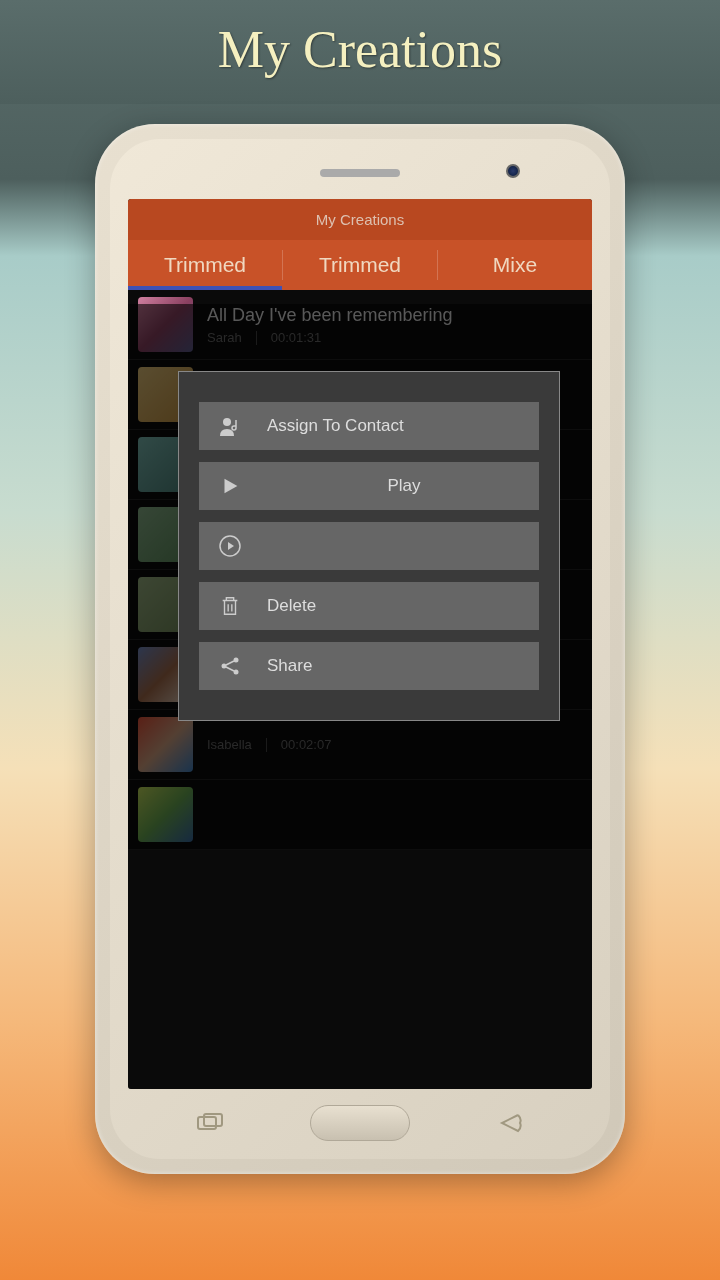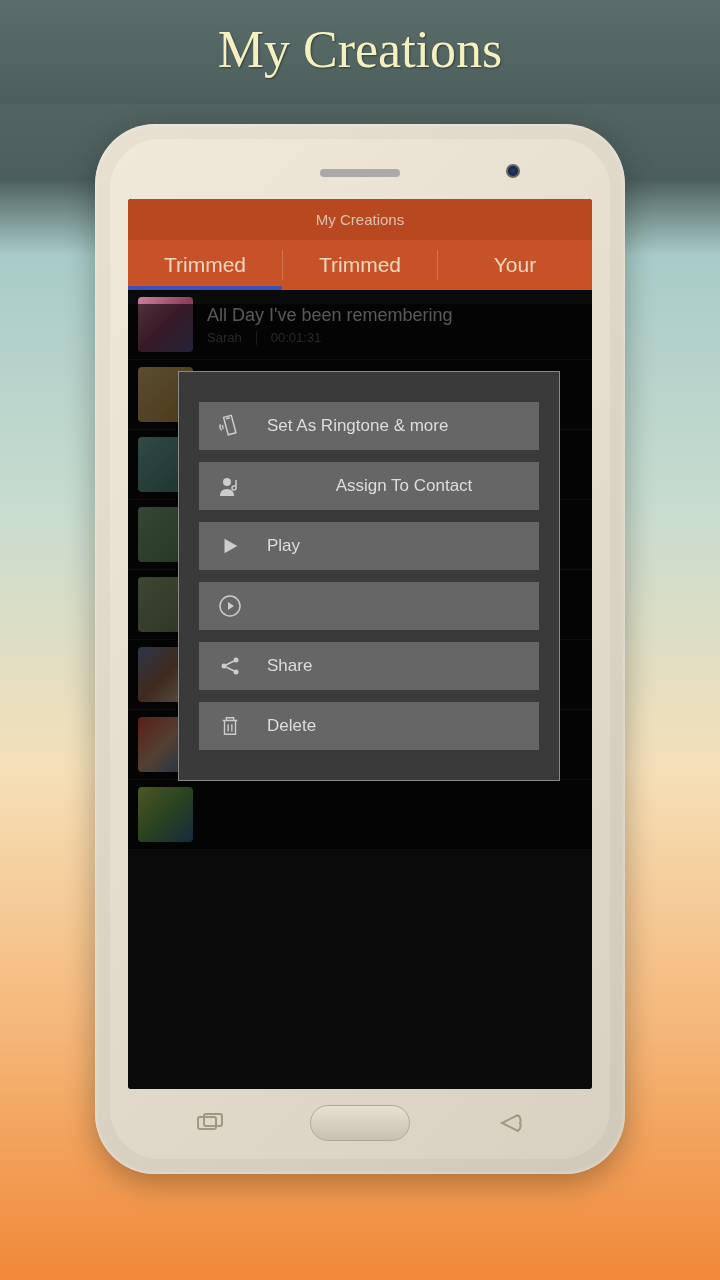--- a/index.html
+++ b/index.html
@@ -230,21 +230,21 @@
       <div class="tabs">
         <div class="tab active">
             <span>Trimmed</span>
           </div>
         <div class="tab-divider"></div>
         <div class="tab">
             <span>Trimmed</span>
           </div>
         <div class="tab-divider"></div>
         <div class="tab">
-            <span>Your</span>
+            <span>Mixe</span>
           </div>
       </div>
 
       <div class="list">
         <div class="list-item">
           <div class="thumb thumb-1"></div>
           <div class="item-text">
             <div class="item-title">All Day I've been remembering</div>
             <div class="item-meta">
               <span class="item-artist">Sarah</span>
@@ -282,28 +282,20 @@
           <div class="thumb thumb-8"></div>
         </div>
       </div>
 
       <div class="overlay"></div>
 
       <div class="popup">
         <div class="popup-btn">
           <span class="popup-icon">
             <svg width="24" height="24" viewBox="0 0 24 24">
-                <path d="M8 2 L16 2 L16 20 L8 20 Z M10 4 L14 4 M3 8 Q1 11 3 14 M5 9 Q4 11 5 13" stroke="#ccc" fill="none" stroke-width="1.5" transform="rotate(-15 12 12)"></path>
-              </svg>
-          </span>
-          <span class="popup-label">Set As Ringtone &amp; more</span>
-        </div>
-        <div class="popup-btn">
-          <span class="popup-icon">
-            <svg width="24" height="24" viewBox="0 0 24 24">
                 <circle cx="9" cy="8" r="4" fill="#ccc"></circle>
                 <path d="M2 22 Q2 15 9 15 Q16 15 16 22 Z" fill="#ccc"></path>
                 <path d="M18 6 L18 14 Q18 16 16 16 Q14 16 14 14 Q14 12 16 12 L18 12" stroke="#ccc" fill="none" stroke-width="1.5"></path>
               </svg>
           </span>
           <span class="popup-label">Assign To Contact</span>
         </div>
         <div class="popup-btn">
           <span class="popup-icon">
             <svg width="22" height="22" viewBox="0 0 24 24">
@@ -312,39 +304,39 @@
           </span>
           <span class="popup-label">Play</span>
         </div>
         <div class="popup-btn">
           <span class="popup-icon">
             <svg width="24" height="24" viewBox="0 0 24 24">
                 <circle cx="12" cy="12" r="10" stroke="#ccc" fill="none" stroke-width="1.5"></circle>
                 <path d="M10 8 L16 12 L10 16 Z" fill="#ccc"></path>
               </svg>
           </span>
+        </div>
+        <div class="popup-btn">
+          <span class="popup-icon">
+            <svg width="22" height="24" viewBox="0 0 24 24">
+                <path d="M4 6 L20 6 M8 6 L8 3 L16 3 L16 6 M6 6 L6 21 L18 21 L18 6 M10 10 L10 18 M14 10 L14 18" stroke="#ccc" fill="none" stroke-width="1.5"></path>
+              </svg>
+          </span>
+          <span class="popup-label">Delete</span>
         </div>
         <div class="popup-btn">
           <span class="popup-icon">
             <svg width="24" height="24" viewBox="0 0 24 24">
                 <circle cx="6" cy="12" r="2.5" fill="#ccc"></circle>
                 <circle cx="18" cy="6" r="2.5" fill="#ccc"></circle>
                 <circle cx="18" cy="18" r="2.5" fill="#ccc"></circle>
                 <path d="M8 11 L16 7 M8 13 L16 17" stroke="#ccc" stroke-width="1.5"></path>
               </svg>
           </span>
           <span class="popup-label">Share</span>
-        </div>
-        <div class="popup-btn">
-          <span class="popup-icon">
-            <svg width="22" height="24" viewBox="0 0 24 24">
-                <path d="M4 6 L20 6 M8 6 L8 3 L16 3 L16 6 M6 6 L6 21 L18 21 L18 6 M10 10 L10 18 M14 10 L14 18" stroke="#ccc" fill="none" stroke-width="1.5"></path>
-              </svg>
-          </span>
-          <span class="popup-label">Delete</span>
         </div>
       </div>
 
     </div>
 
     <div class="nav-buttons">
       <div class="nav-btn">
         <svg width="40" height="24" viewBox="0 0 40 24">
             <rect x="8" y="6" width="18" height="12" rx="2"></rect>
             <rect x="14" y="3" width="18" height="12" rx="2"></rect>

